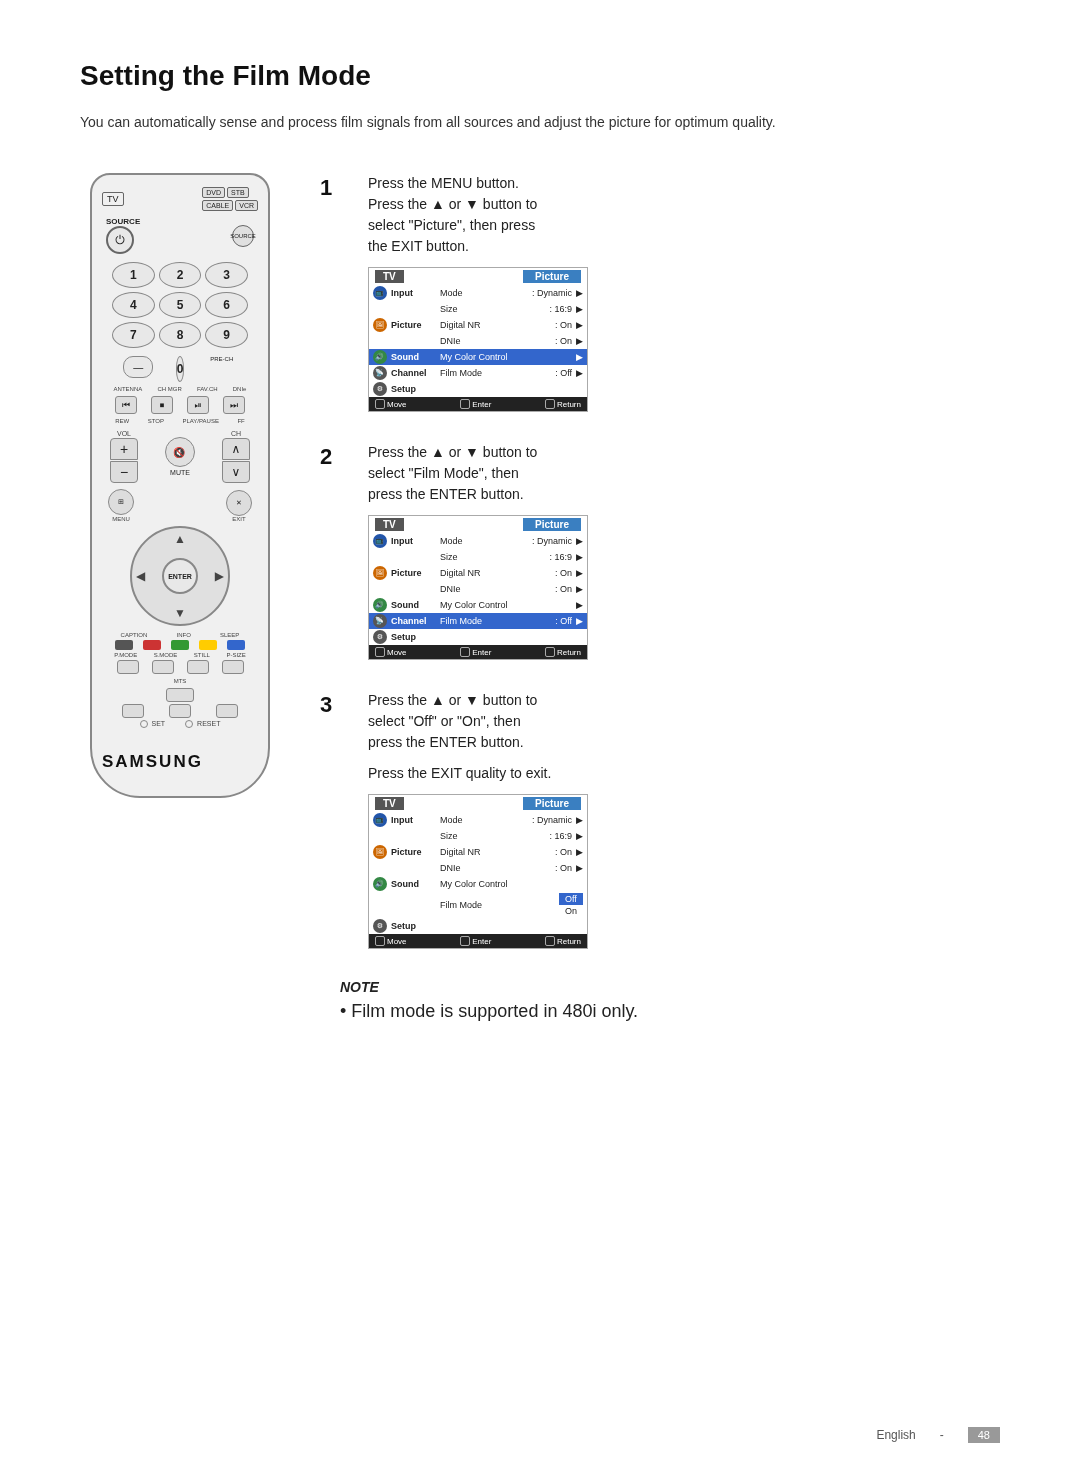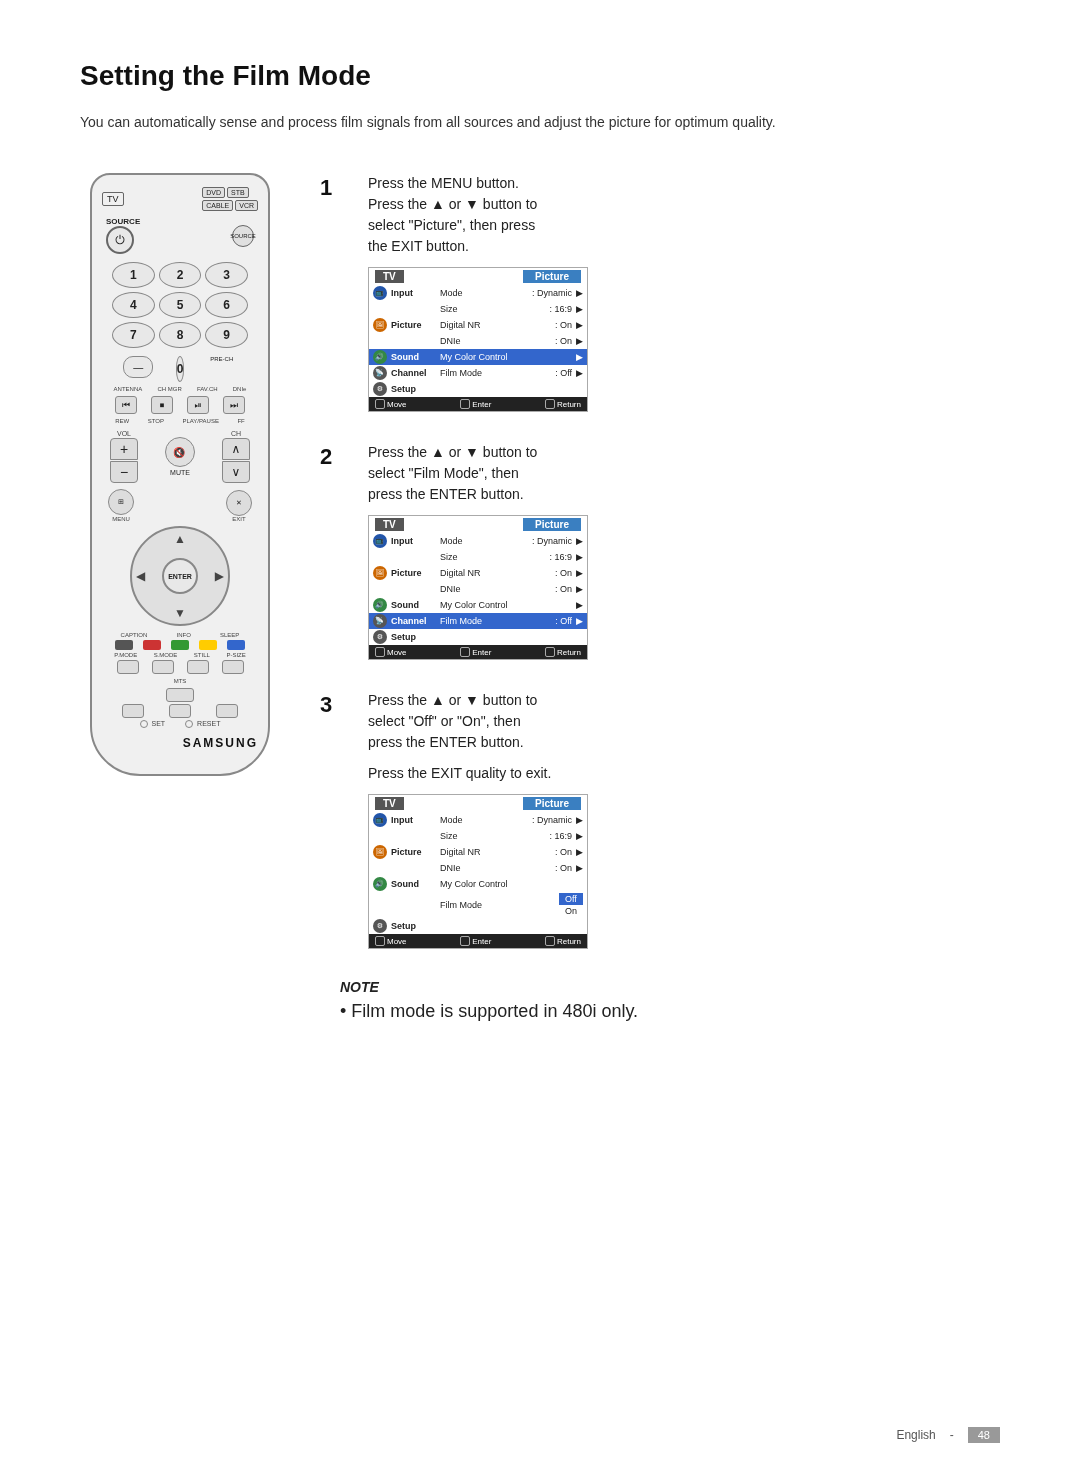--- a/index.html
+++ b/index.html
@@ -341,25 +341,25 @@
       display: inline-block;
       width: 8px;
       height: 8px;
       border-radius: 50%;
       border: 1px solid #888;
       margin-right: 2px;
       vertical-align: middle;
     }
 
     .samsung-logo {
-      text-align: right;
-      font-size: 12px;
+      text-align: left;
+      font-size: 17px;
       font-weight: bold;
       letter-spacing: 2px;
-      margin: 8px 0 4px;
+      margin: 24px 0 4px;
       color: #111;
     }
 
     
     .steps-column {
       flex: 1;
     }
 
     .step {
       display: flex;
@@ -525,21 +525,21 @@
     }
 
     .page-footer {
       position: absolute;
       bottom: 30px;
       right: 80px;
       font-size: 12px;
       color: #555;
       display: flex;
       align-items: center;
-      gap: 14px;
+      gap: 24px;
     }
 
     .page-num-box {
       background: #999;
       color: #fff;
       padding: 2px 10px;
       font-size: 11px;
     }
   </style>
 </head>

